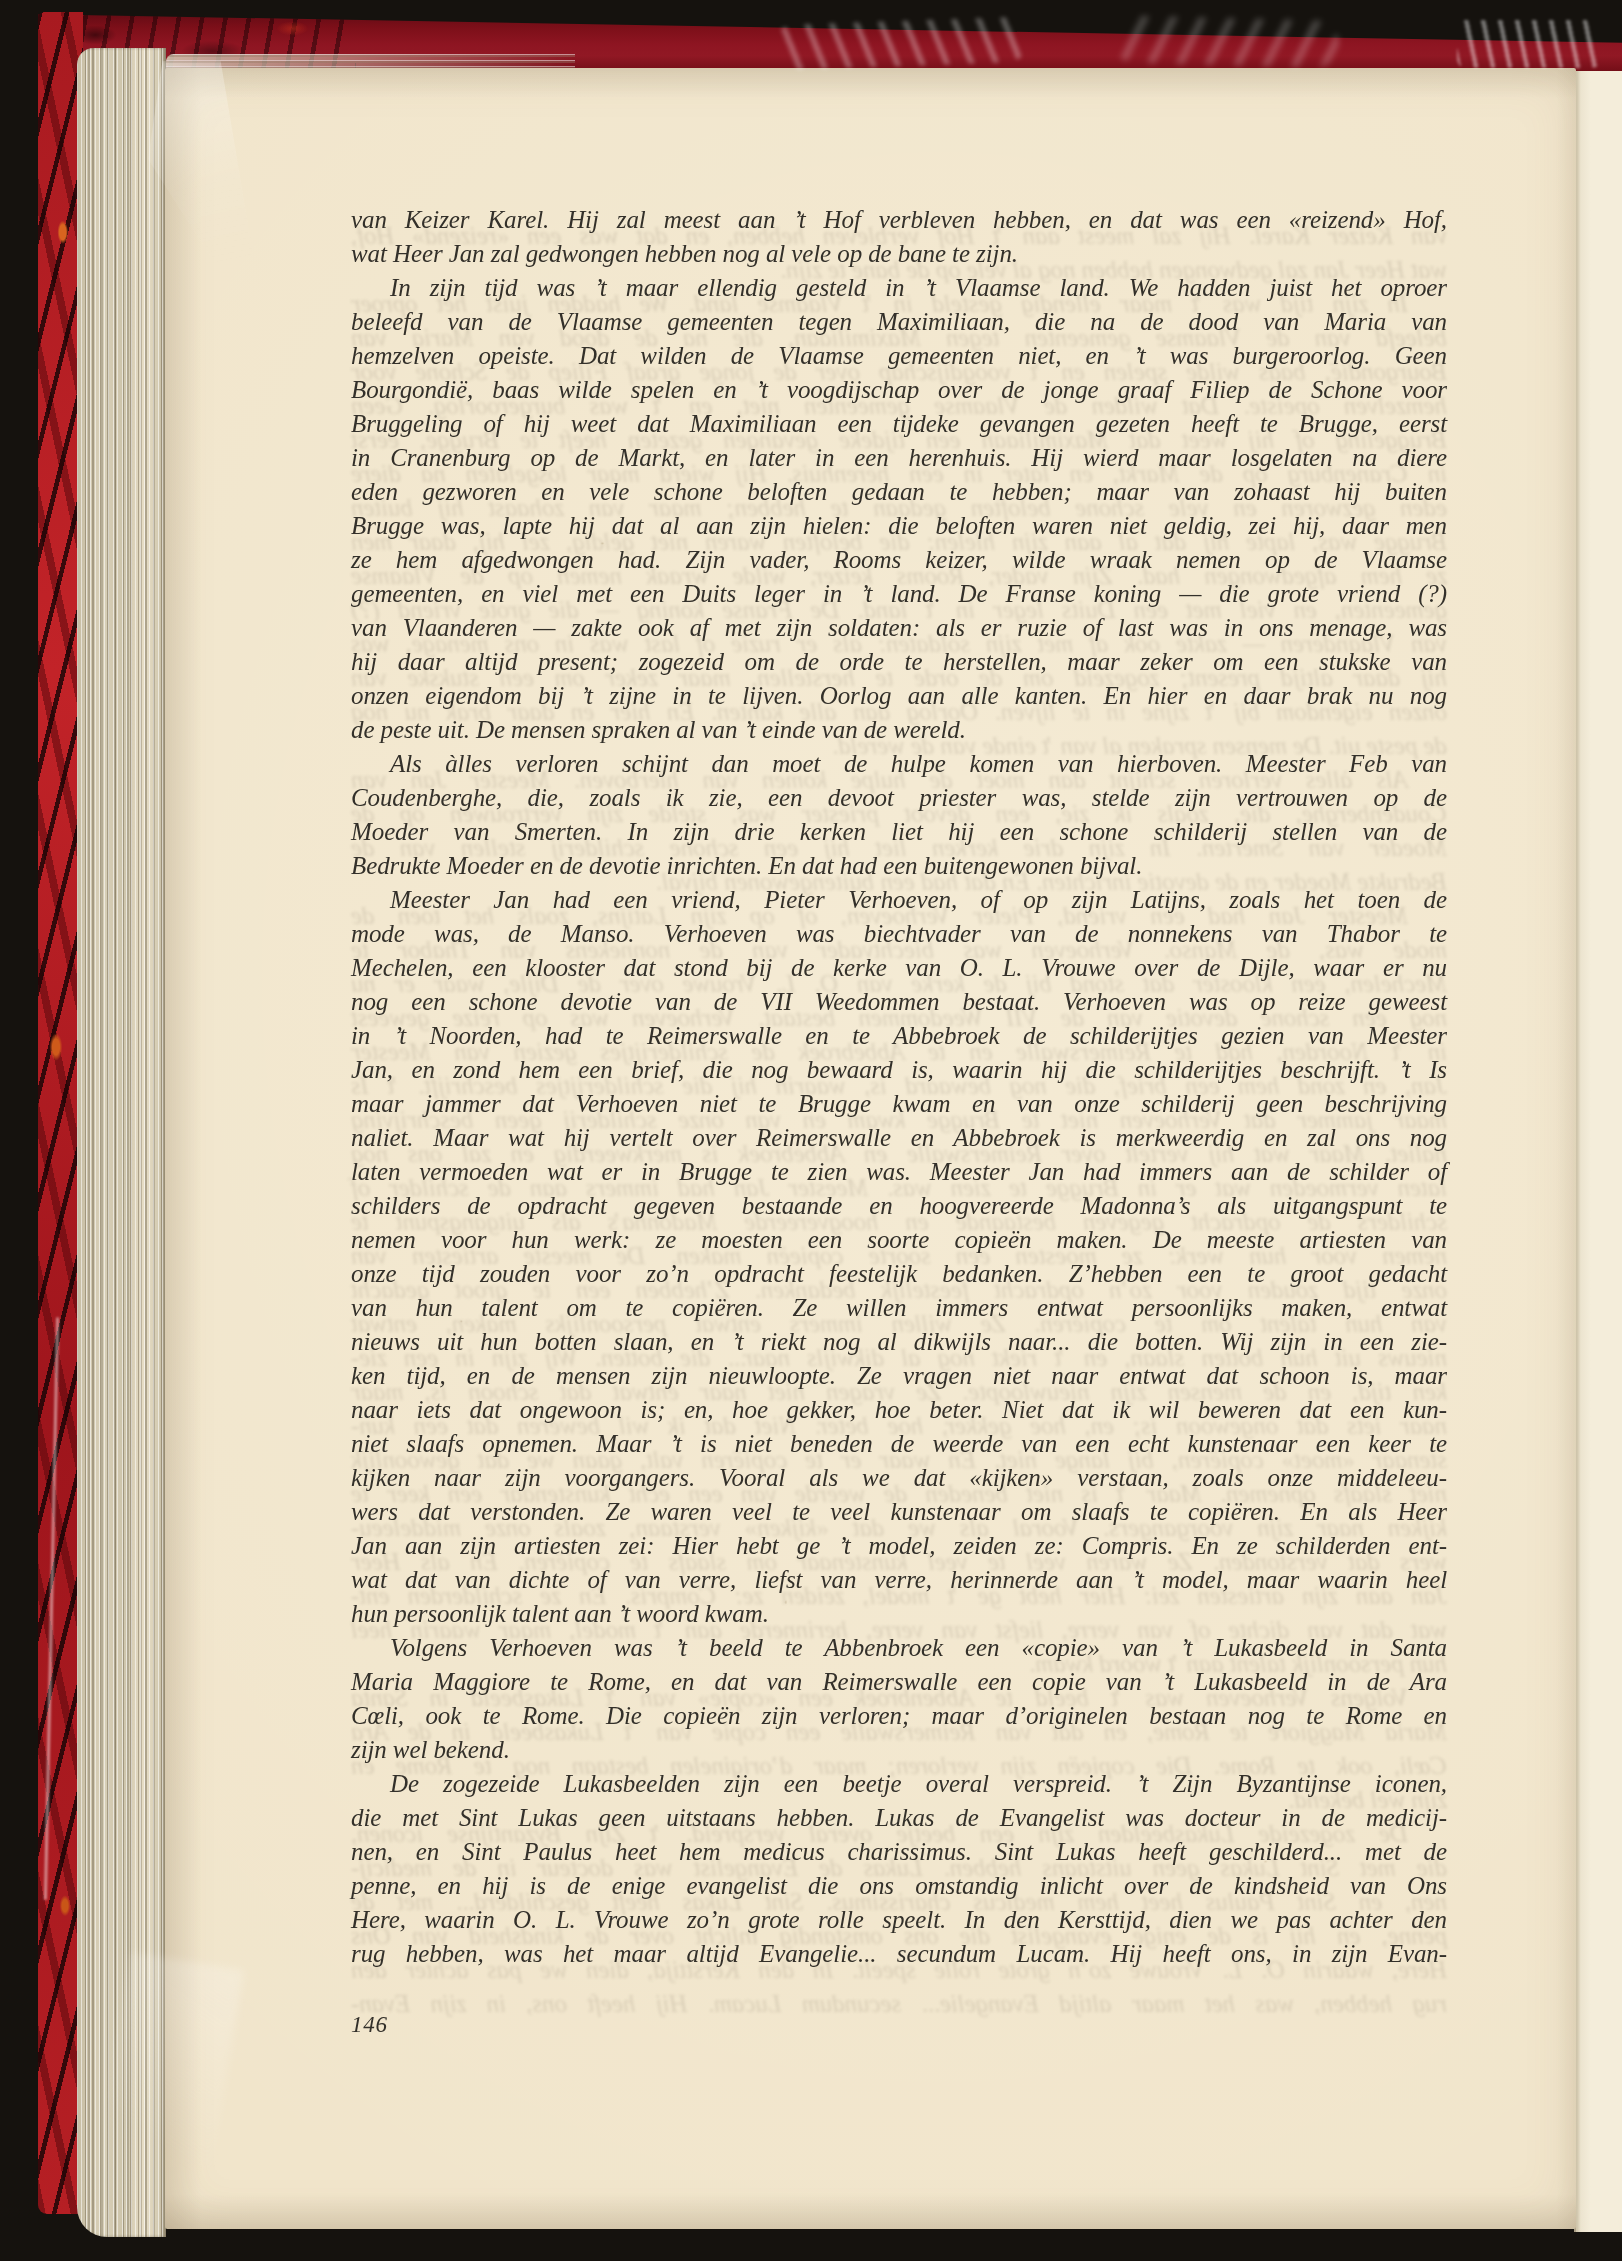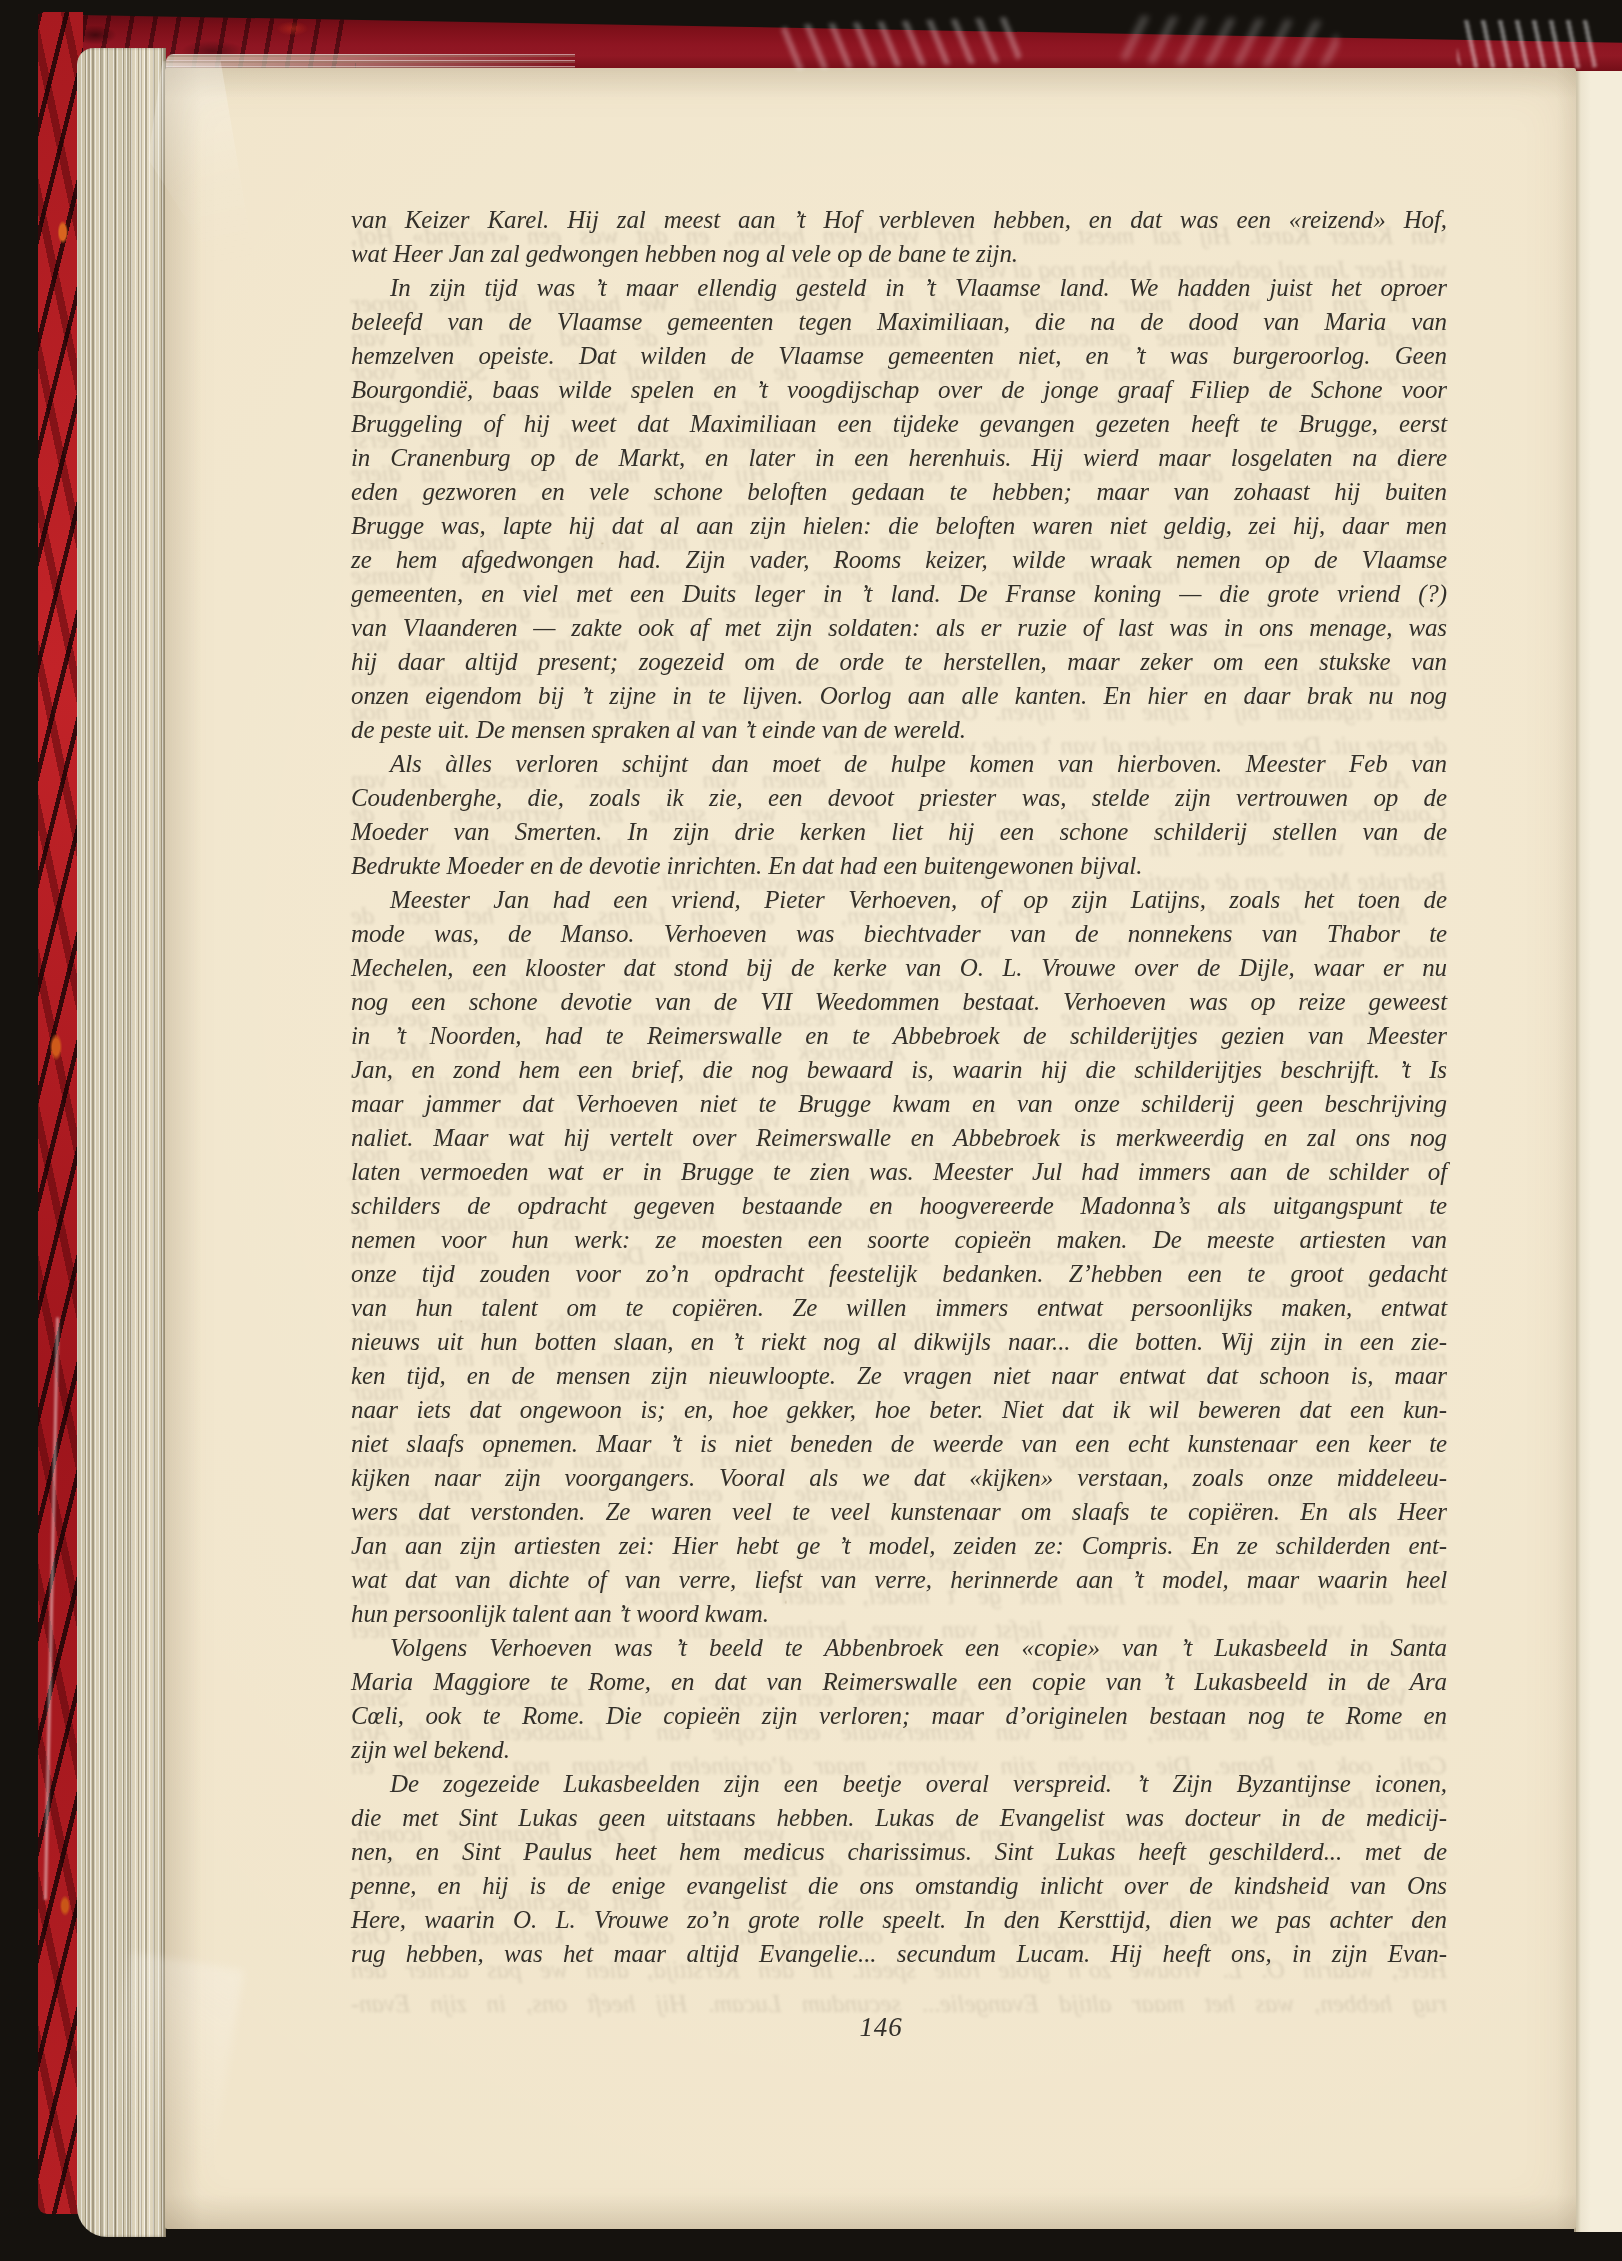--- a/index.html
+++ b/index.html
@@ -93,22 +93,22 @@
     color:var(--ink,#33302a);
   }
   .text-ghost{
     top:219px;transform:scaleX(-1);filter:blur(1.7px);opacity:.4;
     color:rgba(82,72,56,.38);
   }
   .line{text-align:justify;text-align-last:justify;}
   .line.indent{text-indent:39px;}
   .line.last{text-align-last:left;}
   .page-number{
-    position:absolute;left:333px;top:2012px;width:1096px;height:35px;
-    text-align:center;font-size:27px;letter-spacing:0.8px;color:var(--ink,#33302a);
+    position:absolute;left:351px;top:2012px;width:1096px;height:35px;
+    font-size:23px;letter-spacing:0.8px;color:var(--ink,#33302a);
   }
 
   
   .glare{position:absolute;pointer-events:none;}
   .glare-corner-tl{
     left:148px;top:61px;width:121px;height:288px;
     background:linear-gradient(168deg, rgba(255,255,255,.6), rgba(255,255,255,.12) 42%, transparent 70%);
     clip-path:polygon(12% 0,60% 0,100% 100%,0 34%);
     filter:blur(2.3px);opacity:.55;
   }
@@ -227,21 +227,21 @@
       <div class="line">Moeder van Smerten. In zijn drie kerken liet hij een schone schilderij stellen van de</div>
       <div class="line last">Bedrukte Moeder en de devotie inrichten. En dat had een buitengewonen bijval.</div>
       <div class="line indent">Meester Jan had een vriend, Pieter Verhoeven, of op zijn Latijns, zoals het toen de</div>
       <div class="line">mode was, de Manso. Verhoeven was biechtvader van de nonnekens van Thabor te</div>
       <div class="line">Mechelen, een klooster dat stond bij de kerke van O. L. Vrouwe over de Dijle, waar er nu</div>
       <div class="line">nog een schone devotie van de VII Weedommen bestaat. Verhoeven was op reize geweest</div>
       <div class="line">in ’t Noorden, had te Reimerswalle en te Abbebroek de schilderijtjes gezien van Meester</div>
       <div class="line">Jan, en zond hem een brief, die nog bewaard is, waarin hij die schilderijtjes beschrijft. ’t Is</div>
       <div class="line">maar jammer dat Verhoeven niet te Brugge kwam en van onze schilderij geen beschrijving</div>
       <div class="line">naliet. Maar wat hij vertelt over Reimerswalle en Abbebroek is merkweerdig en zal ons nog</div>
-      <div class="line">laten vermoeden wat er in Brugge te zien was. Meester Jul had immers aan de schilder of</div>
+      <div class="line">laten vermoeden wat er in Brugge te zien was. Meester Jan had immers aan de schilder of</div>
       <div class="line">schilders de opdracht gegeven bestaande en hoogvereerde Madonna’s als uitgangspunt te</div>
       <div class="line">nemen voor hun werk: ze moesten een soorte copieën maken. De meeste artiesten van</div>
       <div class="line">onze tijd zouden voor zo’n opdracht feestelijk bedanken. Z’hebben een te groot gedacht</div>
       <div class="line">van hun talent om te copiëren. Ze willen immers entwat persoonlijks maken, entwat</div>
       <div class="line">nieuws uit hun botten slaan, en ’t riekt nog al dikwijls naar... die botten. Wij zijn in een zie-</div>
       <div class="line">ken tijd, en de mensen zijn nieuwloopte. Ze vragen niet naar entwat dat schoon is, maar</div>
       <div class="line">naar iets dat ongewoon is; en, hoe gekker, hoe beter. Niet dat ik wil beweren dat een kun-</div>
       <div class="line">niet slaafs opnemen. Maar ’t is niet beneden de weerde van een echt kunstenaar een keer te</div>
       <div class="line">kijken naar zijn voorgangers. Vooral als we dat «kijken» verstaan, zoals onze middeleeu-</div>
       <div class="line">wers dat verstonden. Ze waren veel te veel kunstenaar om slaafs te copiëren. En als Heer</div>

